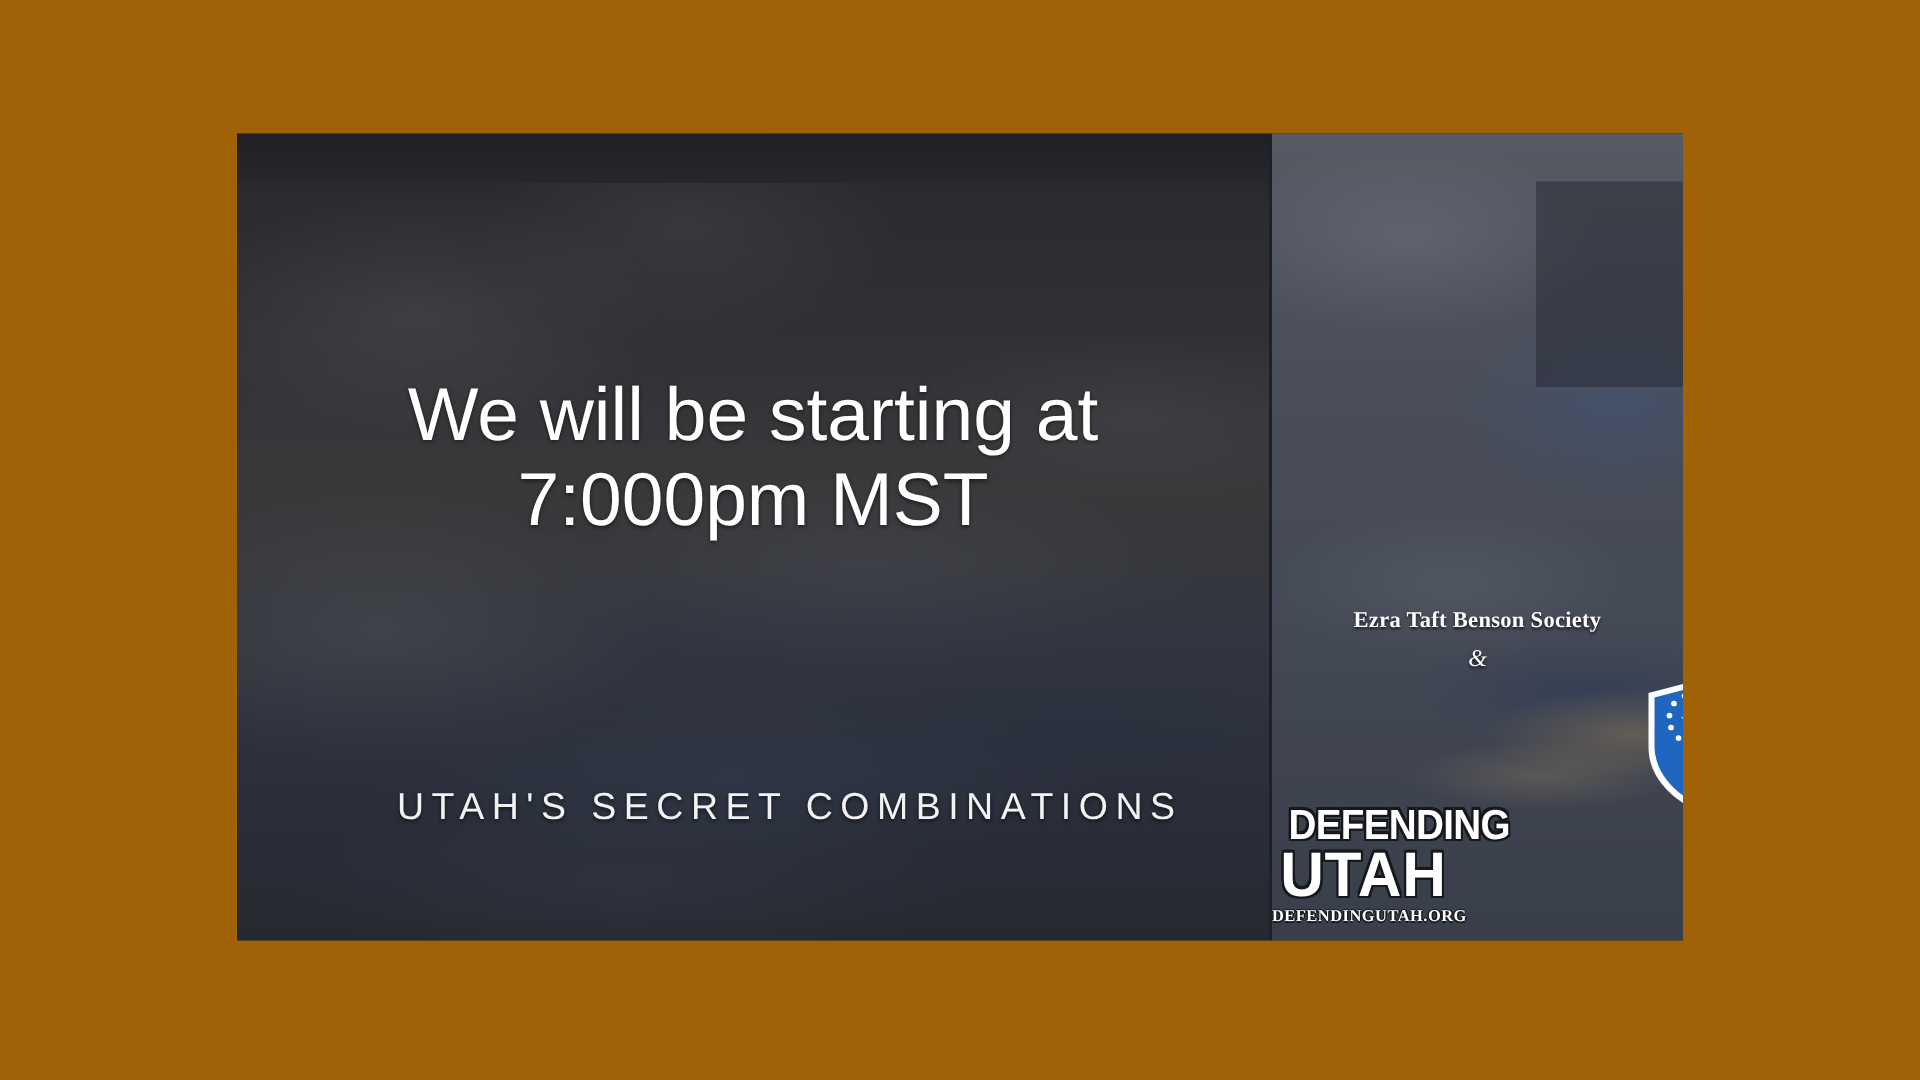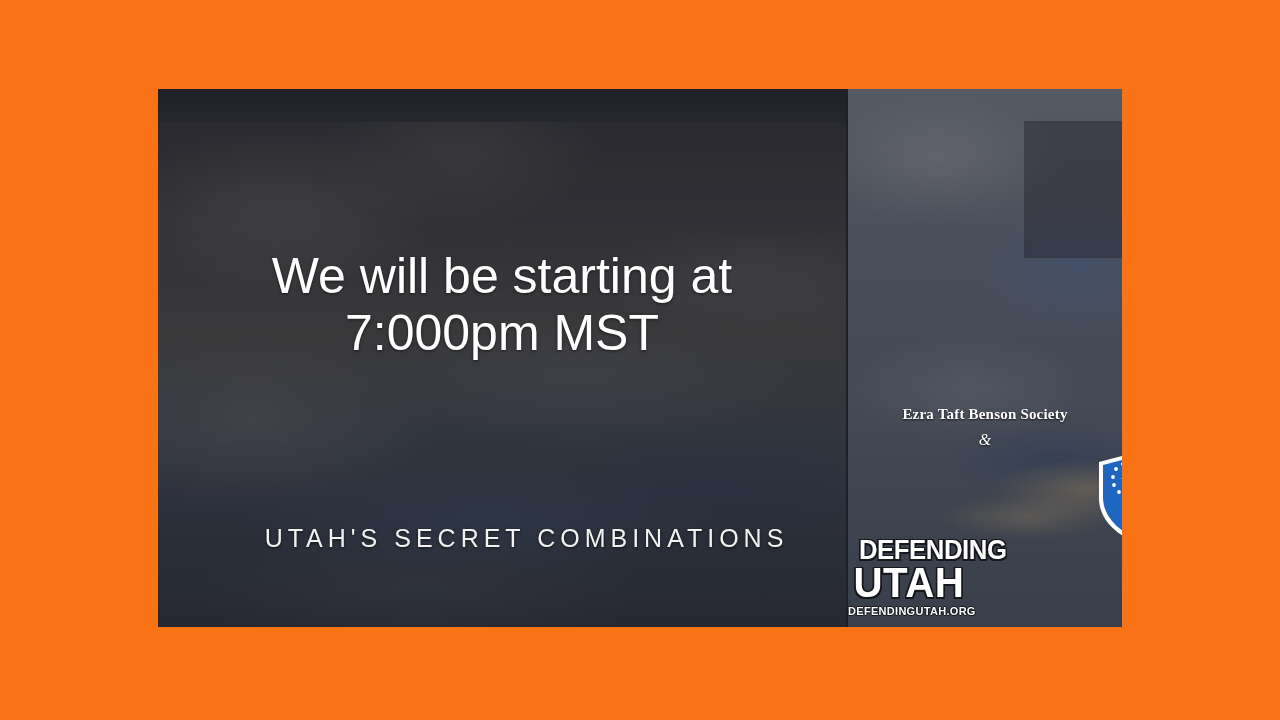--- a/index.html
+++ b/index.html
@@ -9,21 +9,21 @@
     width: 1280px;
     height: 720px;
     overflow: hidden;
     font-family: "Liberation Sans", sans-serif;
   }
 
   #stage {
     position: relative;
     width: 1280px;
     height: 720px;
-    background: #f97316;
+    background: #a16207;
   }
 
   
   #video-frame {
     position: absolute;
     left: 158px;
     top: 89px;
     width: 964px;
     height: 538px;
     overflow: hidden;
@@ -221,21 +221,21 @@
     font-size: 42px;
     line-height: 38px;
     letter-spacing: 0.5px;
     transform: scaleX(0.96);
     margin-top: 1px;
   }
   #wordmark-url {
     display: block;
     margin-top: 3px;
     color: #ffffff;
-    font-family: Liberation Sans, sans-serif;
+    font-family: Liberation Serif, serif;
     font-weight: 700;
     font-size: 11px;
     letter-spacing: 0.3px;
     text-shadow:
       -1px 0 0 #16181d, 1px 0 0 #16181d,
        0 -1px 0 #16181d, 0 1px 0 #16181d;
   }
 </style>
 </head>
 <body>

